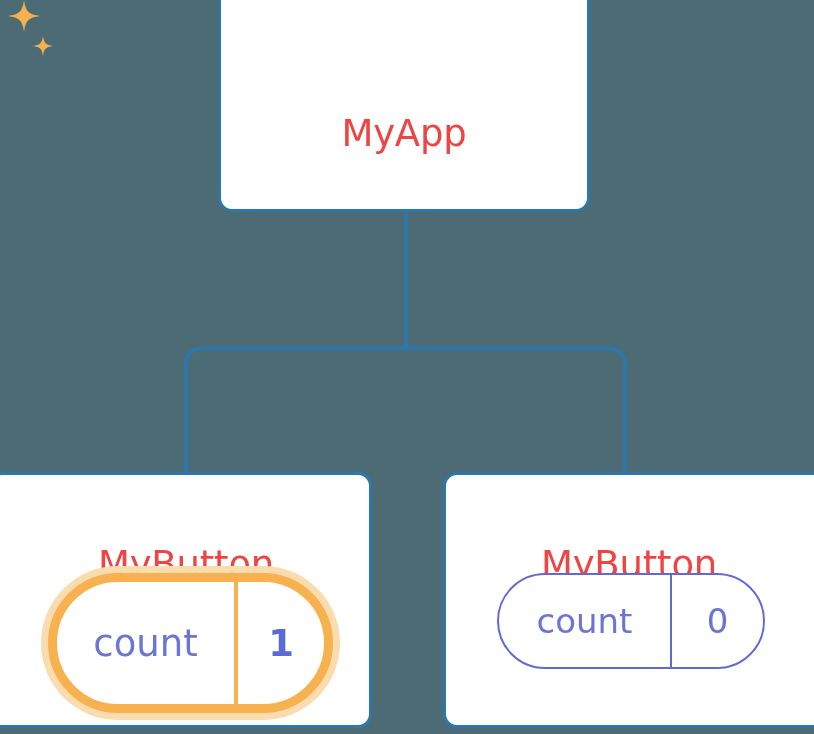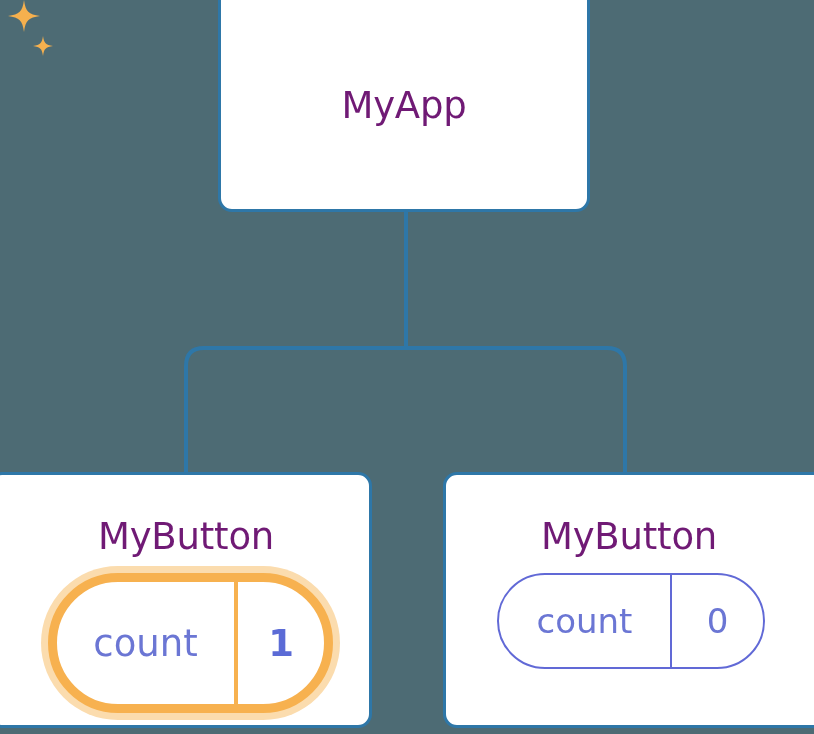--- a/index.html
+++ b/index.html
@@ -48,26 +48,27 @@
   }
   #node-root .node-title {
     position: absolute;
     left: 0;
     right: 0;
     top: 118px;
     text-align: center;
   }
 
   .node-title {
-    color: #701a75;
+    color: #ef4444;
     font-size: 37px;
     font-weight: 400;
     letter-spacing: -0.2px;
     line-height: 1;
     white-space: nowrap;
+    margin-top: 28px;
   }
 
   
   #node-child-0 {
     left: -12px;
     top: 472px;
     width: 384px;
     height: 256px;
   }
   #node-child-1 {

